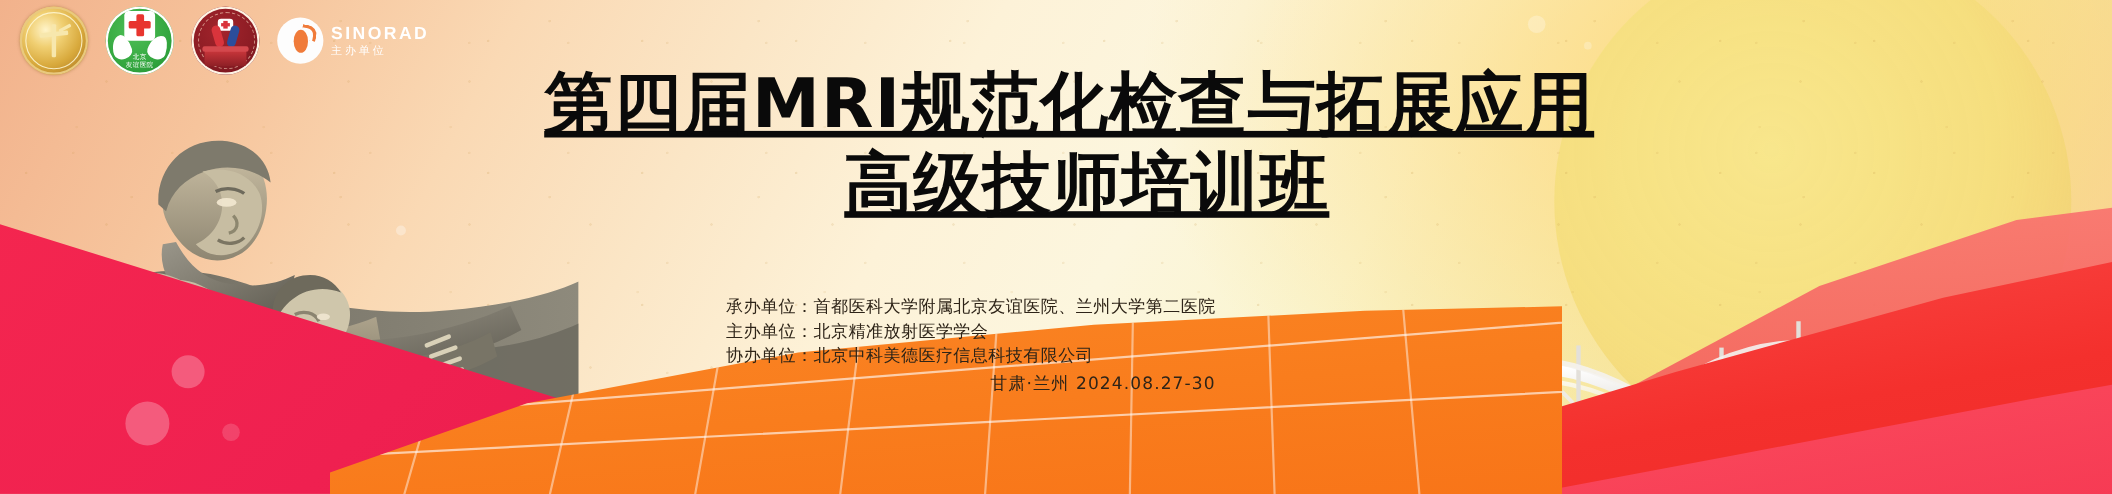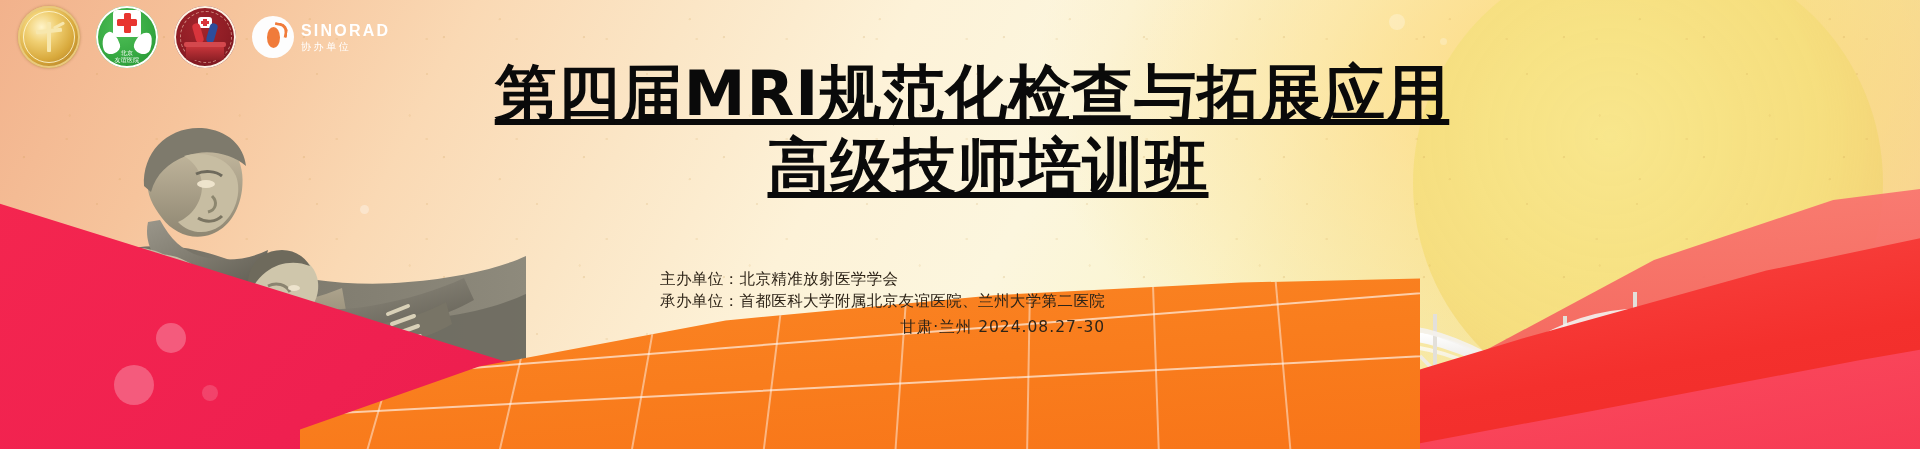--- a/index.html
+++ b/index.html
@@ -382,29 +382,30 @@
       <div class="rbr"></div>
       <div class="bld"></div>
     </div>
 
     <div class="logo-sino">
       <div class="sino-mark">
         <span class="nick"></span>
       </div>
       <div class="sino-txt">
         <span class="sino-en">SINORAD</span>
-        <span class="sino-cn">协办单位</span>
+        <span class="sino-cn">主办单位</span>
       </div>
     </div>
   </div>
 
   <div class="title-wrap">
     <div class="title-line title-1">第四届MRI规范化检查与拓展应用</div>
     <div class="title-line title-2">高级技师培训班</div>
   </div>
 
   <div class="meta">
+    <div class="row">承办单位：首都医科大学附属北京友谊医院、兰州大学第二医院</div>
     <div class="row">主办单位：北京精准放射医学学会</div>
-    <div class="row">承办单位：首都医科大学附属北京友谊医院、兰州大学第二医院</div>
+    <div class="row">协办单位：北京中科美德医疗信息科技有限公司</div>
     <div class="row place">甘肃·兰州  2024.08.27-30</div>
   </div>
 
 </div>
 
 </body></html>

